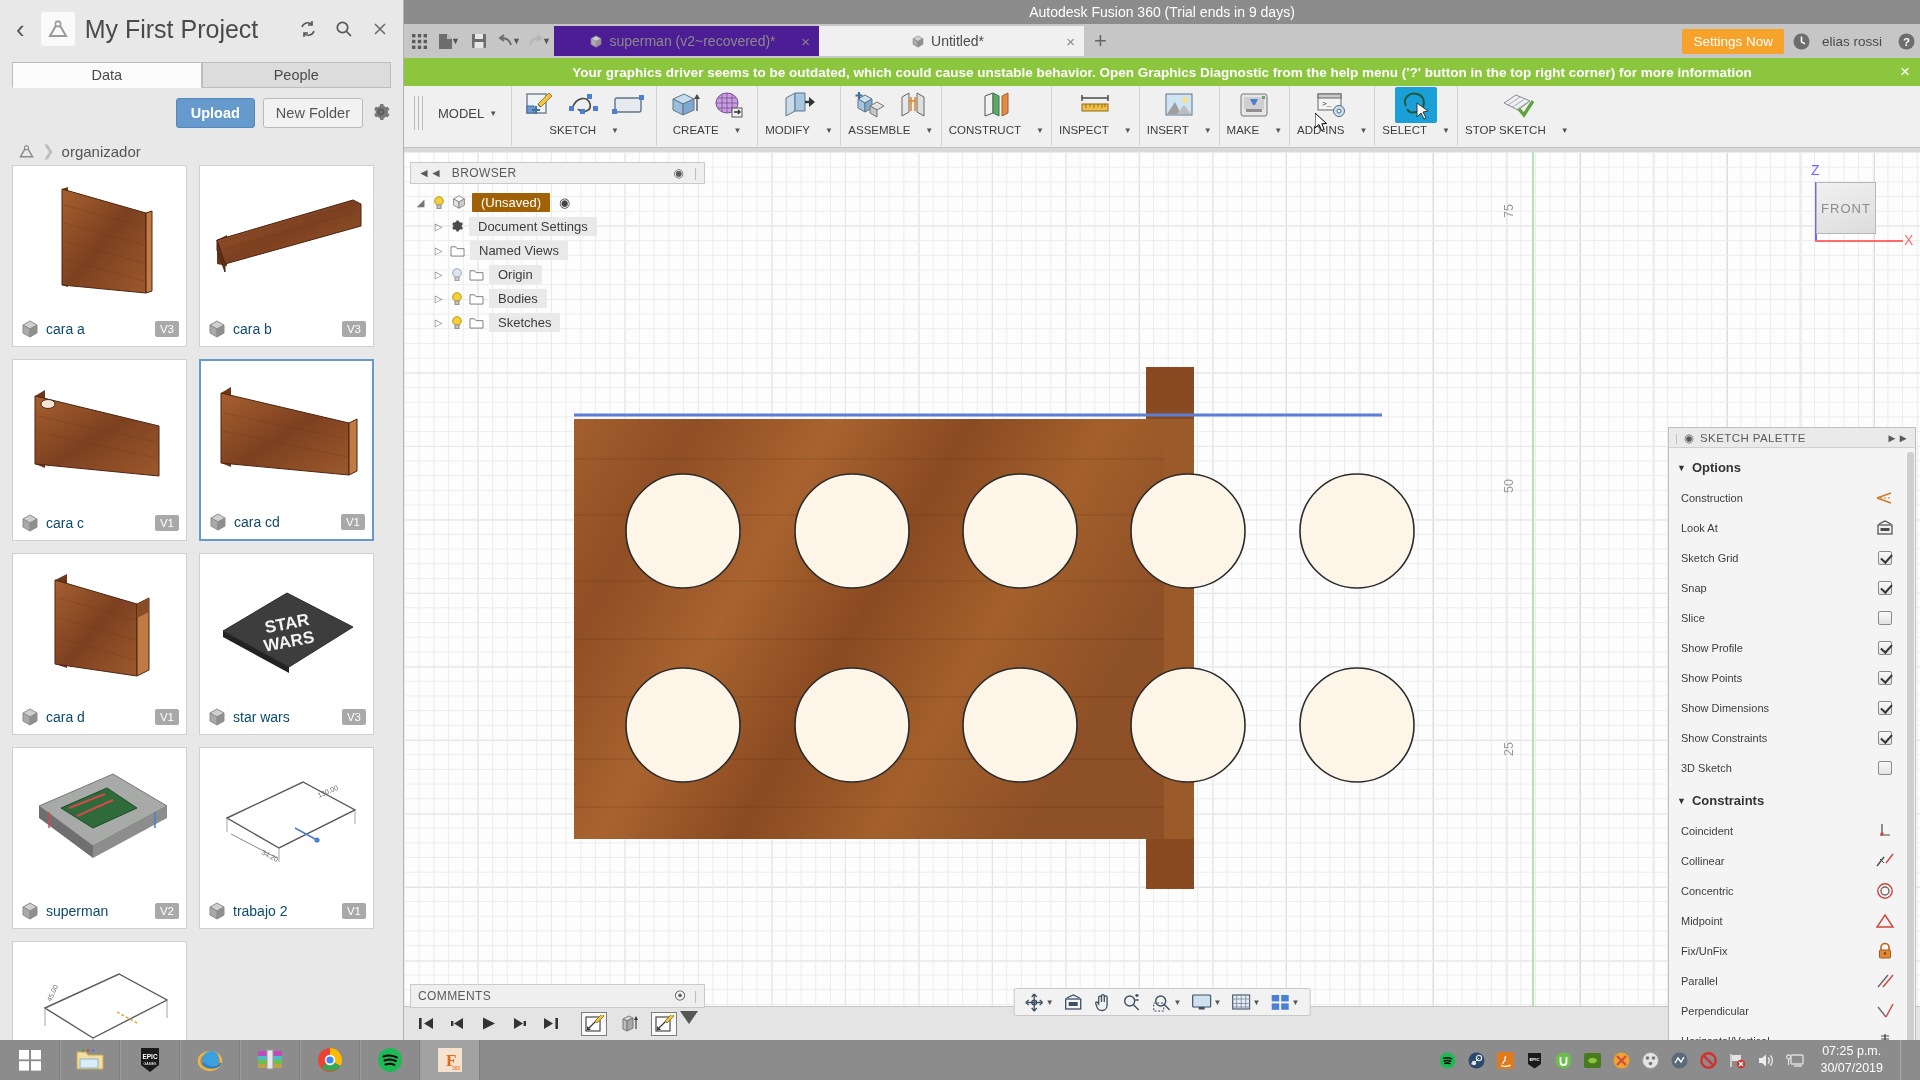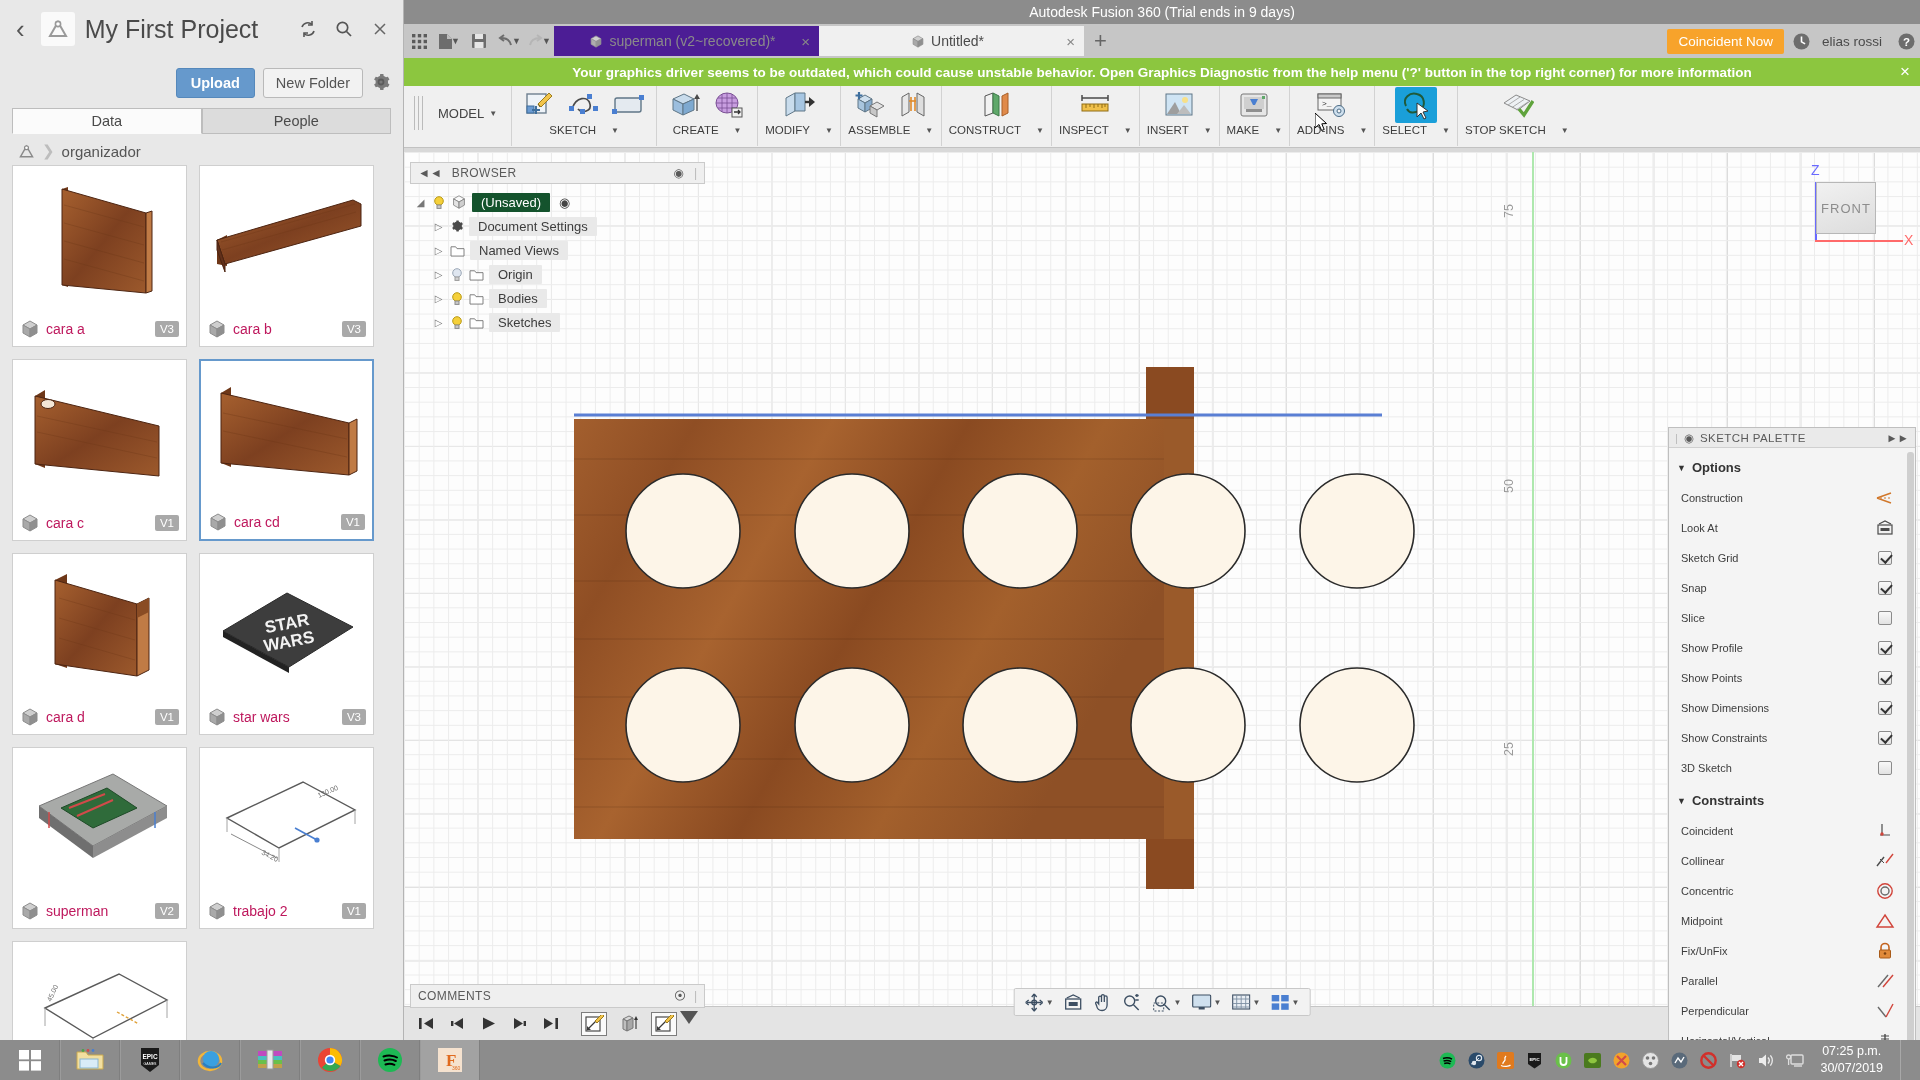--- a/index.html
+++ b/index.html
@@ -32,21 +32,21 @@
   #breadcrumb{display:flex;align-items:center;gap:7px;padding:8px 0 8px 18px;font-size:15px;color:#555;}
   #dp-grid{position:absolute;top:165px;left:0;right:0;bottom:0;overflow:hidden;
     padding:0 12px;display:flex;flex-wrap:wrap;gap:12px;align-content:flex-start;}
   .tile{width:175px;height:182px;background:#fff;border:1px solid #cfcfcf;position:relative;
     cursor:pointer;overflow:hidden;}
   .tile.sel{border:2px solid #6699cc;}
   .tile-thumb{height:148px;width:100%;position:relative;overflow:hidden;background:#fff;}
   .tile-foot{position:absolute;left:0;bottom:0;right:0;height:34px;display:flex;
     align-items:center;gap:6px;padding:0 7px;background:rgba(255,255,255,.9);}
   .tile-cube{width:20px;height:18px;flex:0 0 auto;}
-  .tile-name{font-size:14px;color:#be185d;flex:1;overflow:hidden;white-space:nowrap;}
+  .tile-name{font-size:14px;color:#0c4a6e;flex:1;overflow:hidden;white-space:nowrap;}
   .tile-ver{font-size:11.5px;color:#fff;background:#a9a9a9;border-radius:2px;padding:2px 5px;}
 
   
   .plank{position:absolute;left:50%;top:50%;transform:translate(-50%,-50%);}
 
   
   #fusion{position:absolute;left:404px;top:0;right:0;bottom:40px;background:#d9d9d9;}
   #titlebar{height:24px;background:#8c8c8c;color:#fff;font-size:14px;
     display:flex;align-items:center;justify-content:center;}
   #tabbar{height:34px;background:#c6c6c6;display:flex;align-items:center;position:relative;}
@@ -111,21 +111,21 @@
   #vc-xl{position:absolute;left:118px;top:68px;font-size:14px;color:#ff6a6a;}
 
   
   #browser{position:absolute;left:6px;top:10px;width:295px;z-index:12;font-size:13px;}
   #br-head{height:22px;background:#efefef;border:1px solid #cacaca;display:flex;
     align-items:center;gap:10px;padding:0 7px;color:#5a5a5a;font-size:12px;}
   #br-head .lbl{flex:1;letter-spacing:.4px;}
   .br-row{display:flex;align-items:center;height:24px;gap:5px;color:#3c3c3c;cursor:pointer;}
   .br-arrow{width:13px;text-align:center;font-size:10px;color:#777;}
   .br-pill{background:#e9e9e9;padding:2px 9px;border-radius:1px;}
-  .br-pill.root{background:#14532d;color:#fff;}
+  .br-pill.root{background:#a16207;color:#fff;}
   .bulb{width:14px;height:15px;}
 
   
   #palette{position:absolute;right:4px;top:275px;width:248px;
     background:#f4f4f4;border:1px solid #bfbfbf;z-index:14;}
   #pal-head{height:20px;background:#eaeaea;border-bottom:1px solid #d0d0d0;
     display:flex;align-items:center;gap:6px;padding:0 6px;font-size:11.5px;color:#5a5a5a;}
   #pal-head .pl{flex:1;letter-spacing:.4px;}
   #pal-body{height:658px;overflow:hidden;position:relative;padding-top:6px;}
   .pal-sec{font-size:13px;font-weight:bold;color:#333;padding:6px 0 8px 8px;
@@ -206,34 +206,34 @@
           <path d="M12.5 12.5 L17 17"></path>
         </svg>
     </div>
     <div class="dp-icon">
       <svg width="16" height="16" viewBox="0 0 16 16" stroke="#666" stroke-width="1.5">
           <path d="M3 3 L13 13 M13 3 L3 13"></path>
         </svg>
     </div>
   </div>
 
+  <div id="dp-tabs">
+    <div class="dp-tab active">Data</div>
+    <div class="dp-tab">People</div>
+  </div>
+
   <div id="dp-actions">
     <button id="upload-btn">Upload</button>
     <button id="newfolder-btn">New Folder</button>
     <div id="dp-gear">
       <svg width="20" height="20" viewBox="0 0 20 20" fill="#5b5b5b">
           <path d="M10 6.6a3.4 3.4 0 1 0 0 6.8 3.4 3.4 0 0 0 0-6.8zm0 5a1.6 1.6 0 1 1 0-3.2 1.6 1.6 0 0 1 0 3.2z"></path>
           <path d="M17 10c0-.5-.05-.9-.13-1.35l1.6-1.2-1.6-2.8-1.9.72c-.68-.56-1.45-1-2.3-1.27L12.4 2h-3.2l-.3 2.1c-.84.27-1.6.7-2.28 1.27l-1.9-.72-1.6 2.8 1.6 1.2C4.65 9.1 4.6 9.5 4.6 10s.05.9.13 1.35l-1.6 1.2 1.6 2.8 1.9-.72c.68.56 1.44 1 2.28 1.27l.3 2.1h3.2l.28-2.1c.85-.27 1.62-.7 2.3-1.27l1.9.72 1.6-2.8-1.6-1.2c.08-.45.13-.85.13-1.35z" opacity=".78"></path>
         </svg>
     </div>
-  </div>
-
-  <div id="dp-tabs">
-    <div class="dp-tab active">Data</div>
-    <div class="dp-tab">People</div>
   </div>
 
   <div id="breadcrumb">
     <svg width="17" height="15" viewBox="0 0 22 20">
         <path d="M11 3 L19 17 L3 17 Z" fill="none" stroke="#8a8a8a" stroke-width="2"></path>
         <circle cx="11" cy="5" r="2.6" fill="#fff" stroke="#8a8a8a" stroke-width="1.6"></circle>
       </svg>
     <span style="color:#bdbdbd;">❯</span>
     <span>organizador</span>
   </div>
@@ -491,21 +491,21 @@
           <polygon points="3,5 10,9 10,17 3,13" fill="#a9a9a9" stroke="#8d8d8d"></polygon>
           <polygon points="17,5 10,9 10,17 17,13" fill="#8f8f8f" stroke="#8d8d8d"></polygon>
         </svg>
       <span>Untitled*</span>
       <span class="tab-x">×</span>
     </div>
     <div id="tab-plus">+</div>
 
     <div style="flex:1"></div>
 
-    <button id="subscribe">Coincident Now</button>
+    <button id="subscribe">Settings Now</button>
     <div class="tb-ic">
       <svg width="19" height="19" viewBox="0 0 19 19">
           <circle cx="9.5" cy="9.5" r="8" fill="#6d6d6d"></circle>
           <path d="M9.5 4.5v5.4l3.6 2" stroke="#fff" stroke-width="1.6" fill="none"></path>
         </svg>
     </div>
     <span id="username">elias rossi</span>
     <div class="tb-ic">
       <svg width="19" height="19" viewBox="0 0 19 19">
           <circle cx="9.5" cy="9.5" r="8" fill="#6d6d6d"></circle>

